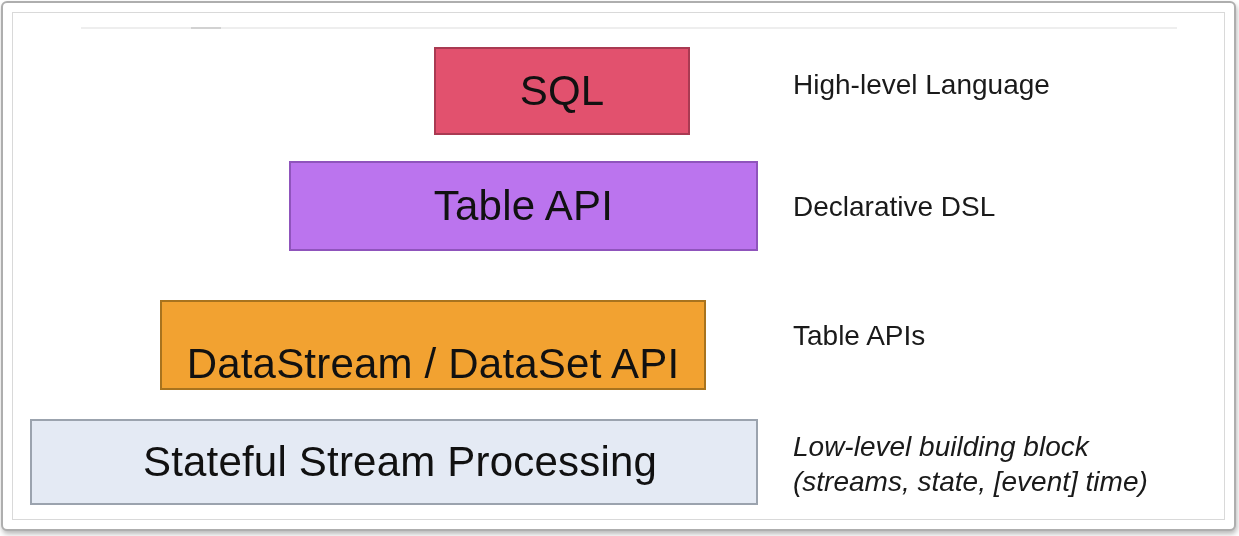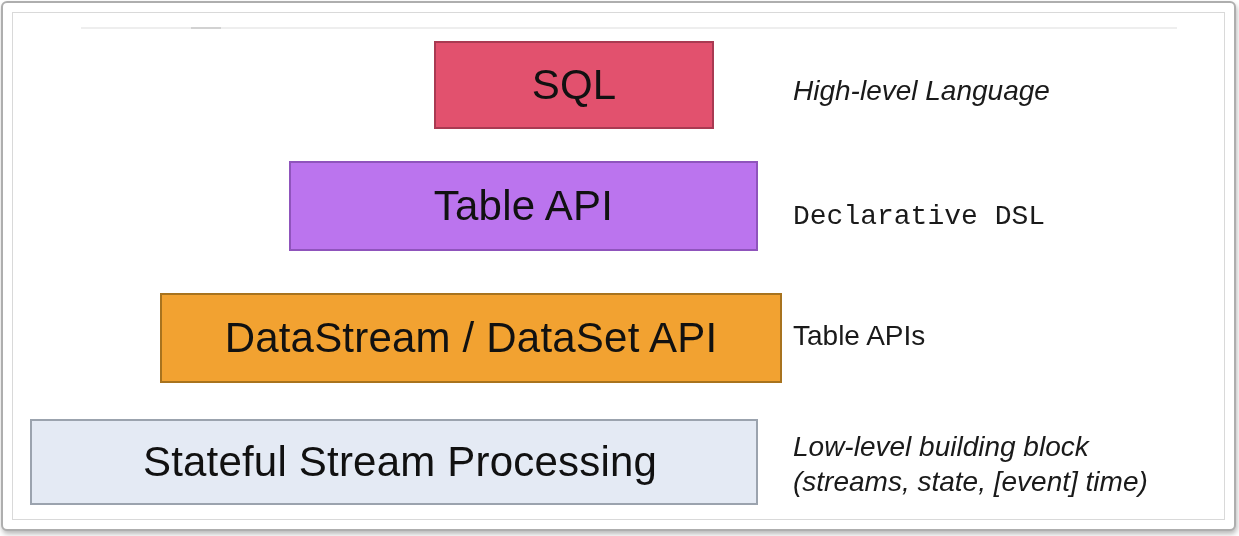--- a/index.html
+++ b/index.html
@@ -51,34 +51,34 @@
     position: absolute;
     border: 2px solid transparent;
     box-sizing: border-box;
     display: flex;
     align-items: center;
     justify-content: center;
     font-size: 42px;
     color: #111111;
     letter-spacing: 0.2px;
   }
-  .box-sql        { left: 431px; top: 38px;  width: 280px; height: 88px; }
+  .box-sql        { left: 431px; top: 44px;  width: 256px; height: 88px; }
   .box-table      { left: 286px; top: 158px; width: 469px; height: 90px; }
-  .box-datastream { left: 157px; top: 290px; width: 622px; height: 90px; }
+  .box-datastream { left: 157px; top: 297px; width: 546px; height: 90px; align-items: flex-end; }
   .box-stateful   { left: 27px;  top: 416px; width: 728px; height: 86px; padding-left: 12px; }
   .side-label {
     position: absolute;
     left: 790px;
     font-size: 28px;
     line-height: 35px;
     color: #1a1a1a;
     white-space: pre-line;
   }
-  .side-label-sql        { top: 70px; font-style: italic; }
-  .side-label-table      { top: 196px; font-family: Liberation Mono, monospace; }
+  .side-label-sql        { top: 64px; }
+  .side-label-table      { top: 186px; }
   .side-label-datastream { top: 315px; }
   .side-label-stateful   { top: 426px; font-style: italic; }
 </style>
 </head>
 <body>
 
 <div class="canvas">
   <div class="inner-frame"></div>
   <div class="artifact-line"></div>
   <div class="artifact-line-dark"></div>

